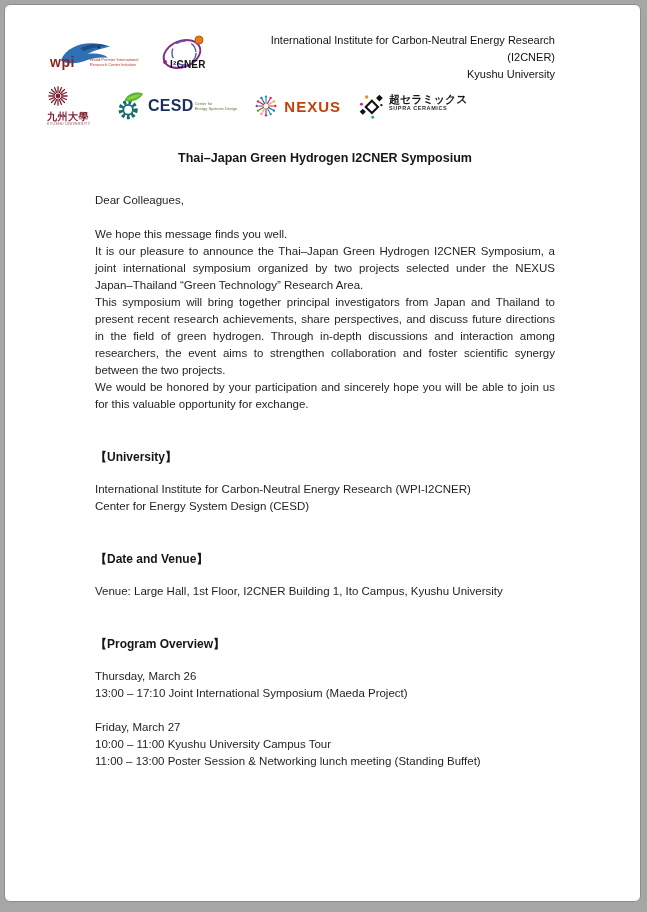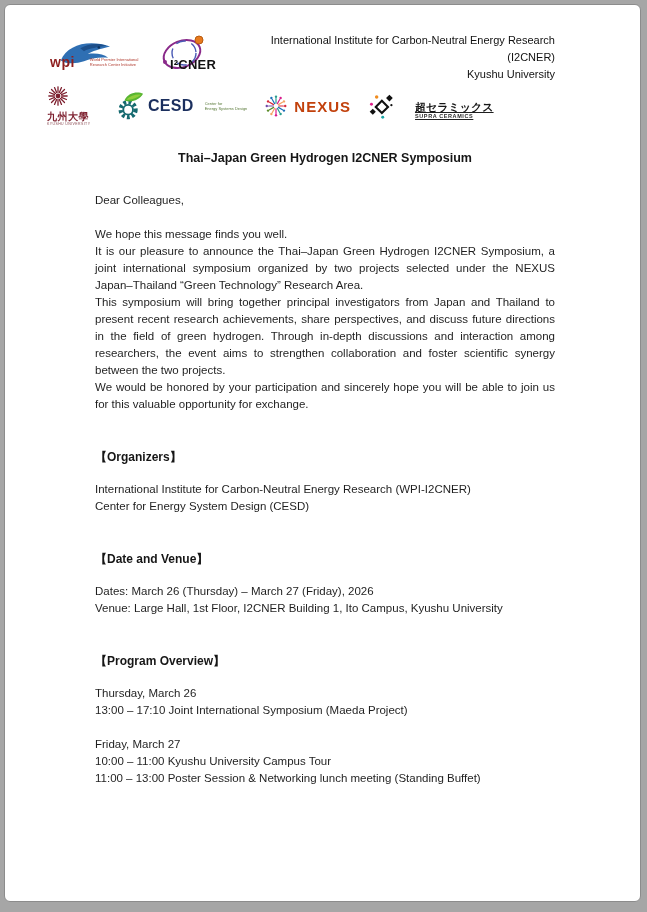--- a/index.html
+++ b/index.html
@@ -25,34 +25,34 @@
   .header-row2 { display:flex; align-items:center; gap:17px; margin-left:-48px; margin-top:5px; height:48px; }
   .affiliation { flex:1; text-align:right; font-size:11px; line-height:17px; color:#111; margin-top:6px; }
 
   .wpi-logo { width:92px; position:relative; }
   .wpi-swoosh { display:block; margin-left:6px; }
   .wpi-bottom { display:flex; align-items:flex-end; gap:15px; margin-top:-10px; }
   .wpi-acronym { font-size:14px; font-weight:bold; color:#8e1f1f; line-height:12px; letter-spacing:0.5px; }
   .wpi-tagline { font-size:4px; line-height:4.5px; color:#b03a2e; padding-bottom:1px; }
 
   .i2cner-logo { position:relative; width:66px; height:44px; }
-  .i2cner-word { position:absolute; left:12px; top:24px; font-size:13px; font-weight:bold; color:#121212; letter-spacing:0.2px; }
+  .i2cner-word { position:absolute; left:12px; top:24px; font-size:10px; font-weight:bold; color:#121212; letter-spacing:0.2px; }
 
   .kyushu-logo { width:52px; text-align:left; }
   .kyushu-kanji { font-size:10px; line-height:10px; color:#7d1f2e; font-family:"Liberation Serif", serif; font-weight:bold; letter-spacing:0.5px; white-space:nowrap; }
   .kyushu-caption { font-size:3.5px; line-height:5px; color:#8a4a52; letter-spacing:0.4px; white-space:nowrap; }
 
   .cesd-logo { display:flex; align-items:center; gap:4px; }
   .cesd-word { font-size:16px; font-weight:bold; color:#1b2f5e; line-height:16px; letter-spacing:0.3px; }
   .cesd-tagline { font-size:4px; line-height:5px; color:#5a7a3a; }
 
   .nexus-logo { display:flex; align-items:center; gap:6px; }
   .nexus-word { font-size:15px; font-weight:bold; color:#c2410c; letter-spacing:1px; }
 
-  .supra-logo { display:flex; align-items:flex-end; gap:21px;text-decoration:underline; }
+  .supra-logo { display:flex; align-items:flex-start; gap:5px; }
   .supra-jp { font-size:11px; font-weight:bold; color:#161616; line-height:12px; white-space:nowrap; }
   .supra-en { font-size:5.5px; font-weight:bold; color:#2a2a2a; letter-spacing:0.6px; line-height:7px; }
 
   
   .title { margin:20px 0 8px; text-align:center; font-size:12.5px; font-weight:bold; color:#161616; }
   .salutation { margin:25px 0 0; }
   .paragraphs { margin-top:17px; }
   .body-par { margin:0; text-align:justify; }
   .sec-heading { margin:35px 0 0; font-size:12px; font-weight:bold; color:#161616; line-height:18px; }
   .sec-lines { margin-top:15px; }
@@ -127,21 +127,21 @@
         <div class="kyushu-caption">KYUSHU UNIVERSITY</div>
       </div>
 
       <div class="cesd-logo">
         <svg width="28" height="30" viewBox="0 0 30 32">
           <circle cx="13" cy="20" r="8" fill="none" stroke="#166a70" stroke-width="4.5" stroke-dasharray="3 2.4"></circle>
           <circle cx="13" cy="20" r="5.2" fill="#ffffff" stroke="#166a70" stroke-width="2"></circle>
           <path d="M9 10 C13 1 24 0 29 3 C25 10 16 13 9 10 Z" fill="#58b531"></path>
           <path d="M11 9 C16 4 23 3 27 4 C22 8 16 10 11 9 Z" fill="#8fce3c"></path>
         </svg>
-        <div style="display:flex; align-items:center; gap:11px;">
+        <div style="display:flex; align-items:center; gap:1px;">
           <span class="cesd-word">CESD</span>
           <span class="cesd-tagline">
             <span>Center for</span><br>
             <span>Energy Systems Design</span>
           </span>
         </div>
       </div>
 
       <div class="nexus-logo">
         <svg width="24" height="24" viewBox="0 0 26 26">
@@ -196,29 +196,28 @@
 
     <p class="salutation">Dear Colleagues,</p>
 
     <div class="paragraphs">
       <p class="body-par">We hope this message finds you well.</p>
       <p class="body-par">It is our pleasure to announce the Thai–Japan Green Hydrogen I2CNER Symposium, a joint international symposium organized by two projects selected under the NEXUS Japan–Thailand “Green Technology” Research Area.</p>
       <p class="body-par">This symposium will bring together principal investigators from Japan and Thailand to present recent research achievements, share perspectives, and discuss future directions in the field of green hydrogen. Through in-depth discussions and interaction among researchers, the event aims to strengthen collaboration and foster scientific synergy between the two projects.</p>
       <p class="body-par">We would be honored by your participation and sincerely hope you will be able to join us for this valuable opportunity for exchange.</p>
     </div>
 
-    <h2 class="sec-heading">【Organizers】</h2>
+    <h2 class="sec-heading">【University】</h2>
     <div class="sec-lines">
       <div>International Institute for Carbon-Neutral Energy Research (WPI-I2CNER)</div>
       <div>Center for Energy System Design (CESD)</div>
     </div>
 
     <h2 class="sec-heading">【Date and Venue】</h2>
     <div class="sec-lines">
-      <div>Dates: March 26 (Thursday) – March 27 (Friday), 2026</div>
       <div>Venue: Large Hall, 1st Floor, I2CNER Building 1, Ito Campus, Kyushu University</div>
     </div>
 
     <h2 class="sec-heading">【Program Overview】</h2>
     <div class="sec-lines">
       <div class="day-block">
         <div>Thursday, March 26</div>
         <div>13:00 – 17:10 Joint International Symposium (Maeda Project)</div>
       </div>
       <div class="day-block second">

